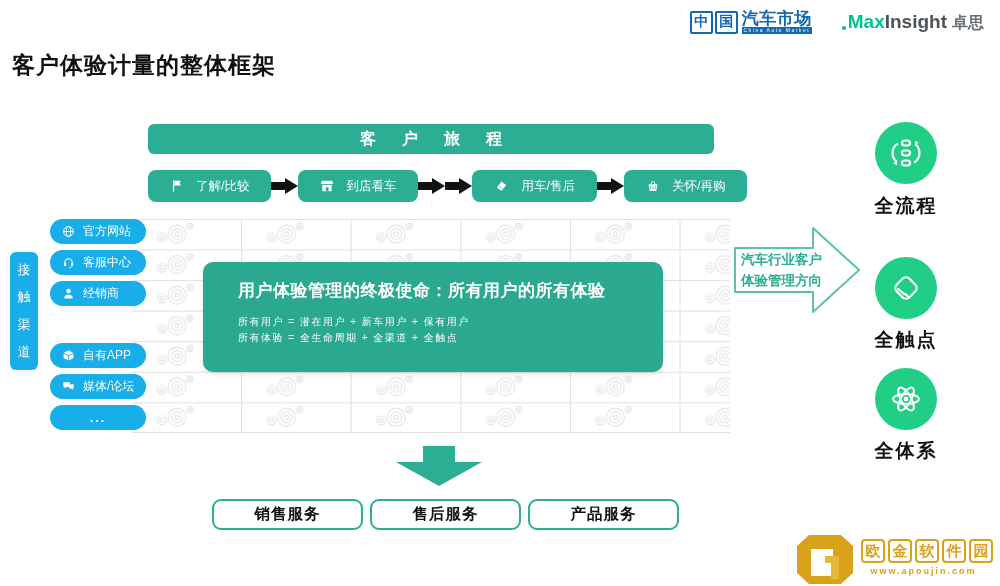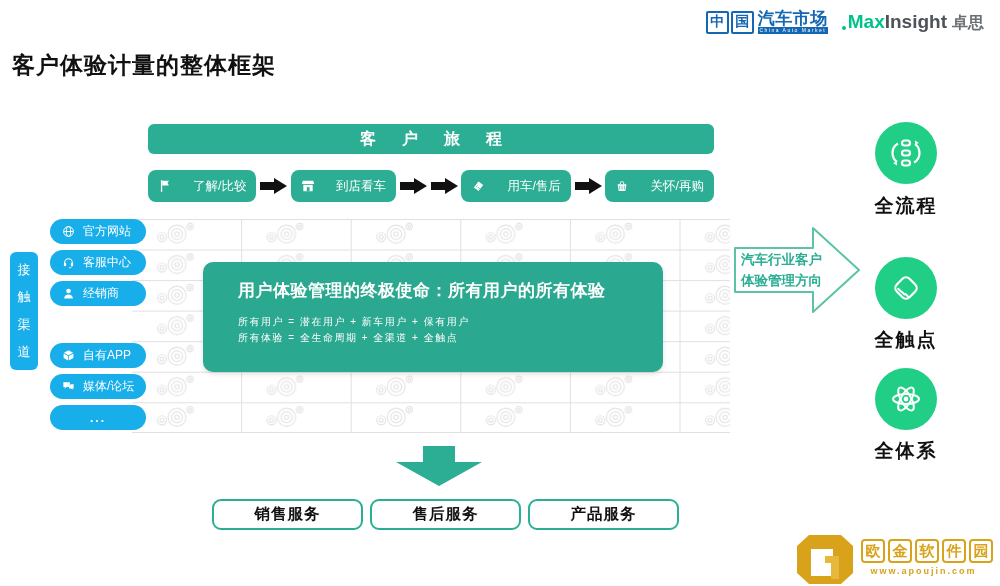--- a/index.html
+++ b/index.html
@@ -8,39 +8,39 @@
 
   
   .logo-row{position:absolute;top:10px;right:16px;display:flex;align-items:center;gap:14px;}
   .cam-logo{display:flex;align-items:center;gap:2px;}
   .sq{width:19px;height:19px;border:2px solid #1467B3;color:#1467B3;font-weight:bold;font-size:14px;
       display:flex;align-items:center;justify-content:center;border-radius:2px;}
   .cam-stack{display:flex;flex-direction:column;margin-left:2px;}
   .cam-name{color:#1467B3;font-weight:bold;font-size:17px;line-height:17px;letter-spacing:.5px;}
   .cam-sub{background:#1467B3;color:#fff;font-size:5px;letter-spacing:1.5px;text-align:center;
            padding:1px 0;line-height:5px;}
-  .max-logo{display:flex;align-items:baseline;font-weight:bold;font-size:19px;}
+  .max-logo{display:flex;align-items:baseline;font-weight:bold;font-size:19px;margin-left:16px;}
   .max-dot{width:4px;height:4px;border-radius:50%;background:#00C389;margin-right:2px;align-self:flex-end;margin-bottom:4px;}
   .max-green{color:#00C389;}
   .max-gray{color:#4d5358;}
   .max-suffix{color:#6a6f73;font-size:16px;margin-left:5px;font-weight:bold;}
 
   
   .page-title{position:absolute;left:12px;top:50px;font-size:23px;font-weight:bold;color:#111;letter-spacing:1px;}
 
   
   .grid-svg{position:absolute;left:132px;top:219px;}
 
   
   .jbar{position:absolute;left:148px;top:124px;width:566px;height:30px;background:#2BAE93;border-radius:6px;
         display:flex;align-items:center;justify-content:center;}
   .jbar span{color:#fff;font-size:16px;font-weight:bold;letter-spacing:26px;padding-left:26px;}
   .jrow{position:absolute;left:148px;top:170px;width:566px;height:32px;display:flex;align-items:center;justify-content:space-between;}
-  .jstep{height:32px;background:#2BAE93;border-radius:8px;display:flex;align-items:center;gap:21px;
-         padding:0 10px;color:#fff;font-size:12.5px;font-weight:500;white-space:nowrap;}
+  .jstep{height:32px;background:#2BAE93;border-radius:8px;display:flex;align-items:center;gap:12px;
+         padding:0 22px;color:#fff;font-size:12.5px;font-weight:500;white-space:nowrap;}
   .jarrow{position:relative;width:27px;height:16px;flex:0 0 27px;}
   .jarrow .shaft{position:absolute;left:0;top:4px;width:14px;height:8px;background:#111;}
   .jarrow .head{position:absolute;left:14px;top:0;width:0;height:0;
                 border-left:13px solid #111;border-top:8px solid transparent;border-bottom:8px solid transparent;}
 
   
   .vlabel{position:absolute;left:10px;top:252px;width:28px;height:118px;background:#18AEEA;border-radius:6px;
           display:flex;flex-direction:column;align-items:center;justify-content:space-evenly;
           color:#fff;font-size:13px;font-weight:500;}
   .chan-pill{position:absolute;left:50px;width:96px;height:25px;background:#18AEEA;border-radius:13px;

